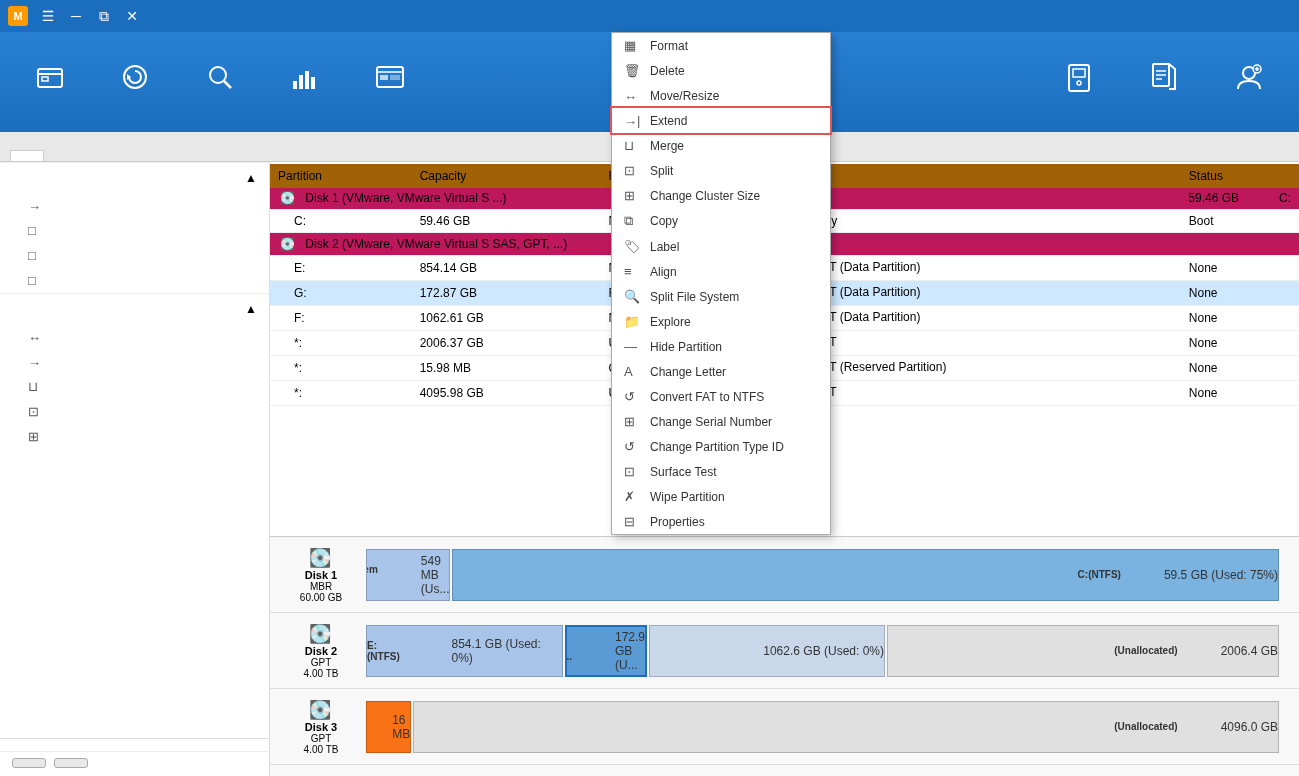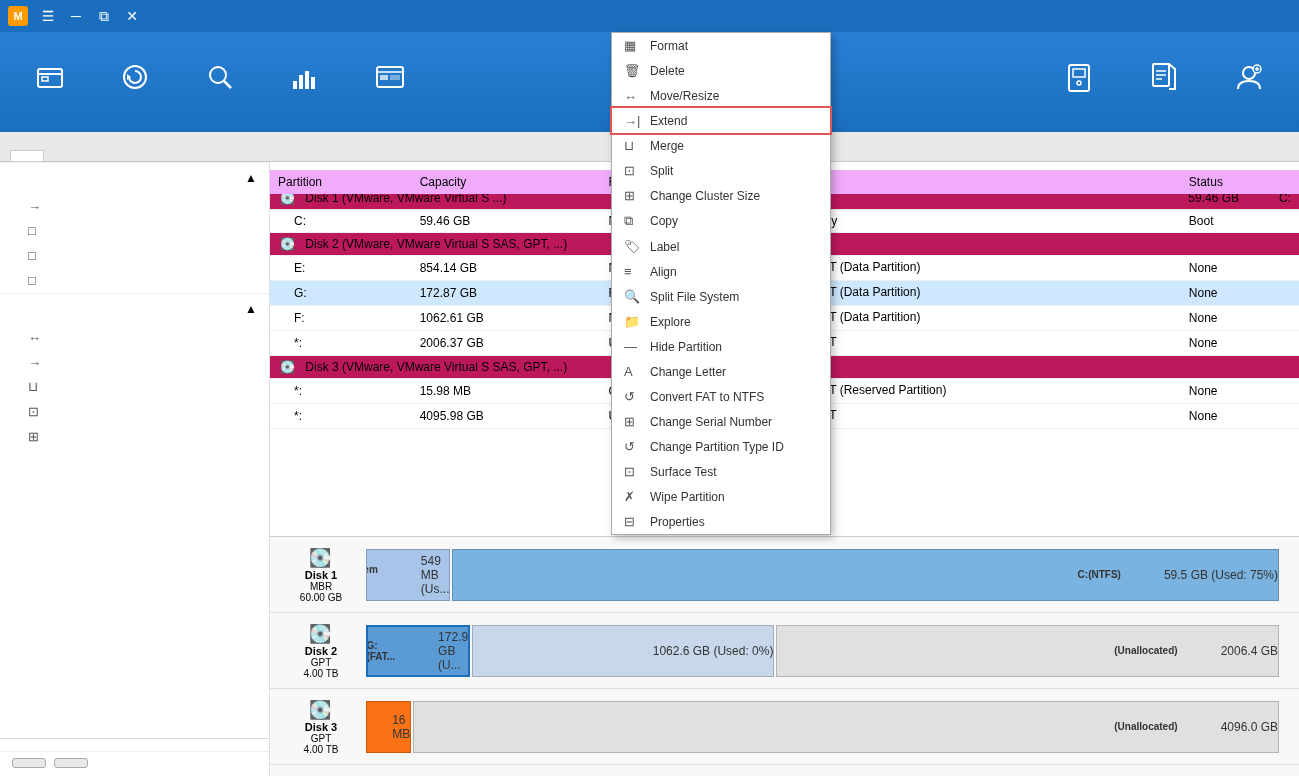--- a/index.html
+++ b/index.html
@@ -95,27 +95,27 @@
     .partition-table {
       flex: 1;
       overflow: auto;
     }
     table {
       width: 100%;
       border-collapse: collapse;
       font-size: 12px;
     }
     th {
-      background: #f0abfc;
+      background: #a16207;
       padding: 5px 8px;
       text-align: left;
       border-bottom: 1px solid #ddd;
       font-weight: 500;
       position: sticky;
-      top: 8px;
+      top: 2px;
     }
     td {
       padding: 4px 8px;
       border-bottom: 1px solid #eee;
     }
     tr.disk-header td {
       background: #be185d;
       font-weight: 500;
     }
     tr.selected td { background: #cde8ff; }
@@ -414,26 +414,20 @@
               <td><span style="display:inline-flex;align-items:center;gap:4px;"><span style="width:12px;height:12px;background:#1a6ebd;border:1px solid #888;display:inline-block;"></span>GPT (Data Partition)</span></td>
               <td>None</td>
             </tr>
             <tr>
               <td style="padding-left:24px;">*:</td>
               <td>2006.37 GB</td>
               <td>Unallocated</td>
               <td><span style="display:inline-flex;align-items:center;gap:4px;"><span style="width:12px;height:12px;background:#1a6ebd;border:1px solid #888;display:inline-block;"></span>GPT</span></td>
               <td>None</td>
             </tr>
-            <tr class="disk-header">
-              <td colspan="5" style="padding-left:8px;">
-  <span style="display:inline-block;width:20px;text-align:center;margin-right:4px;">💽</span>
-  Disk 3 (VMware, VMware Virtual S SAS, GPT, ...)
-</td>
-            </tr>
             <tr>
               <td style="padding-left:24px;">*:</td>
               <td>15.98 MB</td>
               <td>Other</td>
               <td><span style="display:inline-flex;align-items:center;gap:4px;"><span style="width:12px;height:12px;border:1px solid #888;display:inline-block;"></span>GPT (Reserved Partition)</span></td>
               <td>None</td>
             </tr>
             <tr>
               <td style="padding-left:24px;">*:</td>
               <td>4095.98 GB</td>
@@ -470,20 +464,24 @@
             </div>
           </div>
           <div class="disk-row">
             <div class="disk-info">
               <div style="font-size:18px;">💽</div>
     <div style="font-weight:bold;font-size:11px;">Disk 2</div>
     <div style="font-size:10px;">GPT</div>
     <div style="font-size:10px;">4.00 TB</div>
             </div>
             <div class="disk-map" style="margin-right: 14px;">
+              <div class="disk-part" style="flex: 5 1 0%; background: rgb(168, 196, 232);">
+                <div class="part-label">E:(NTFS)</div>
+      <div class="part-sub">854.1 GB (Used: 0%)</div>
+              </div>
               <div class="disk-part" style="flex: 2 1 0%; background: rgb(91, 155, 213); border: 2px solid rgb(26, 110, 189);">
                 <div class="part-label">G:(FAT...</div>
       <div class="part-sub">172.9 GB (U...</div>
               </div>
               <div class="disk-part" style="flex: 6 1 0%; background: rgb(200, 216, 234);">
                 <div class="part-label"></div>
       <div class="part-sub">1062.6 GB (Used: 0%)</div>
               </div>
               <div class="disk-part" style="flex: 10 1 0%; background: rgb(224, 224, 224);">
                 <div class="part-label">(Unallocated)</div>

